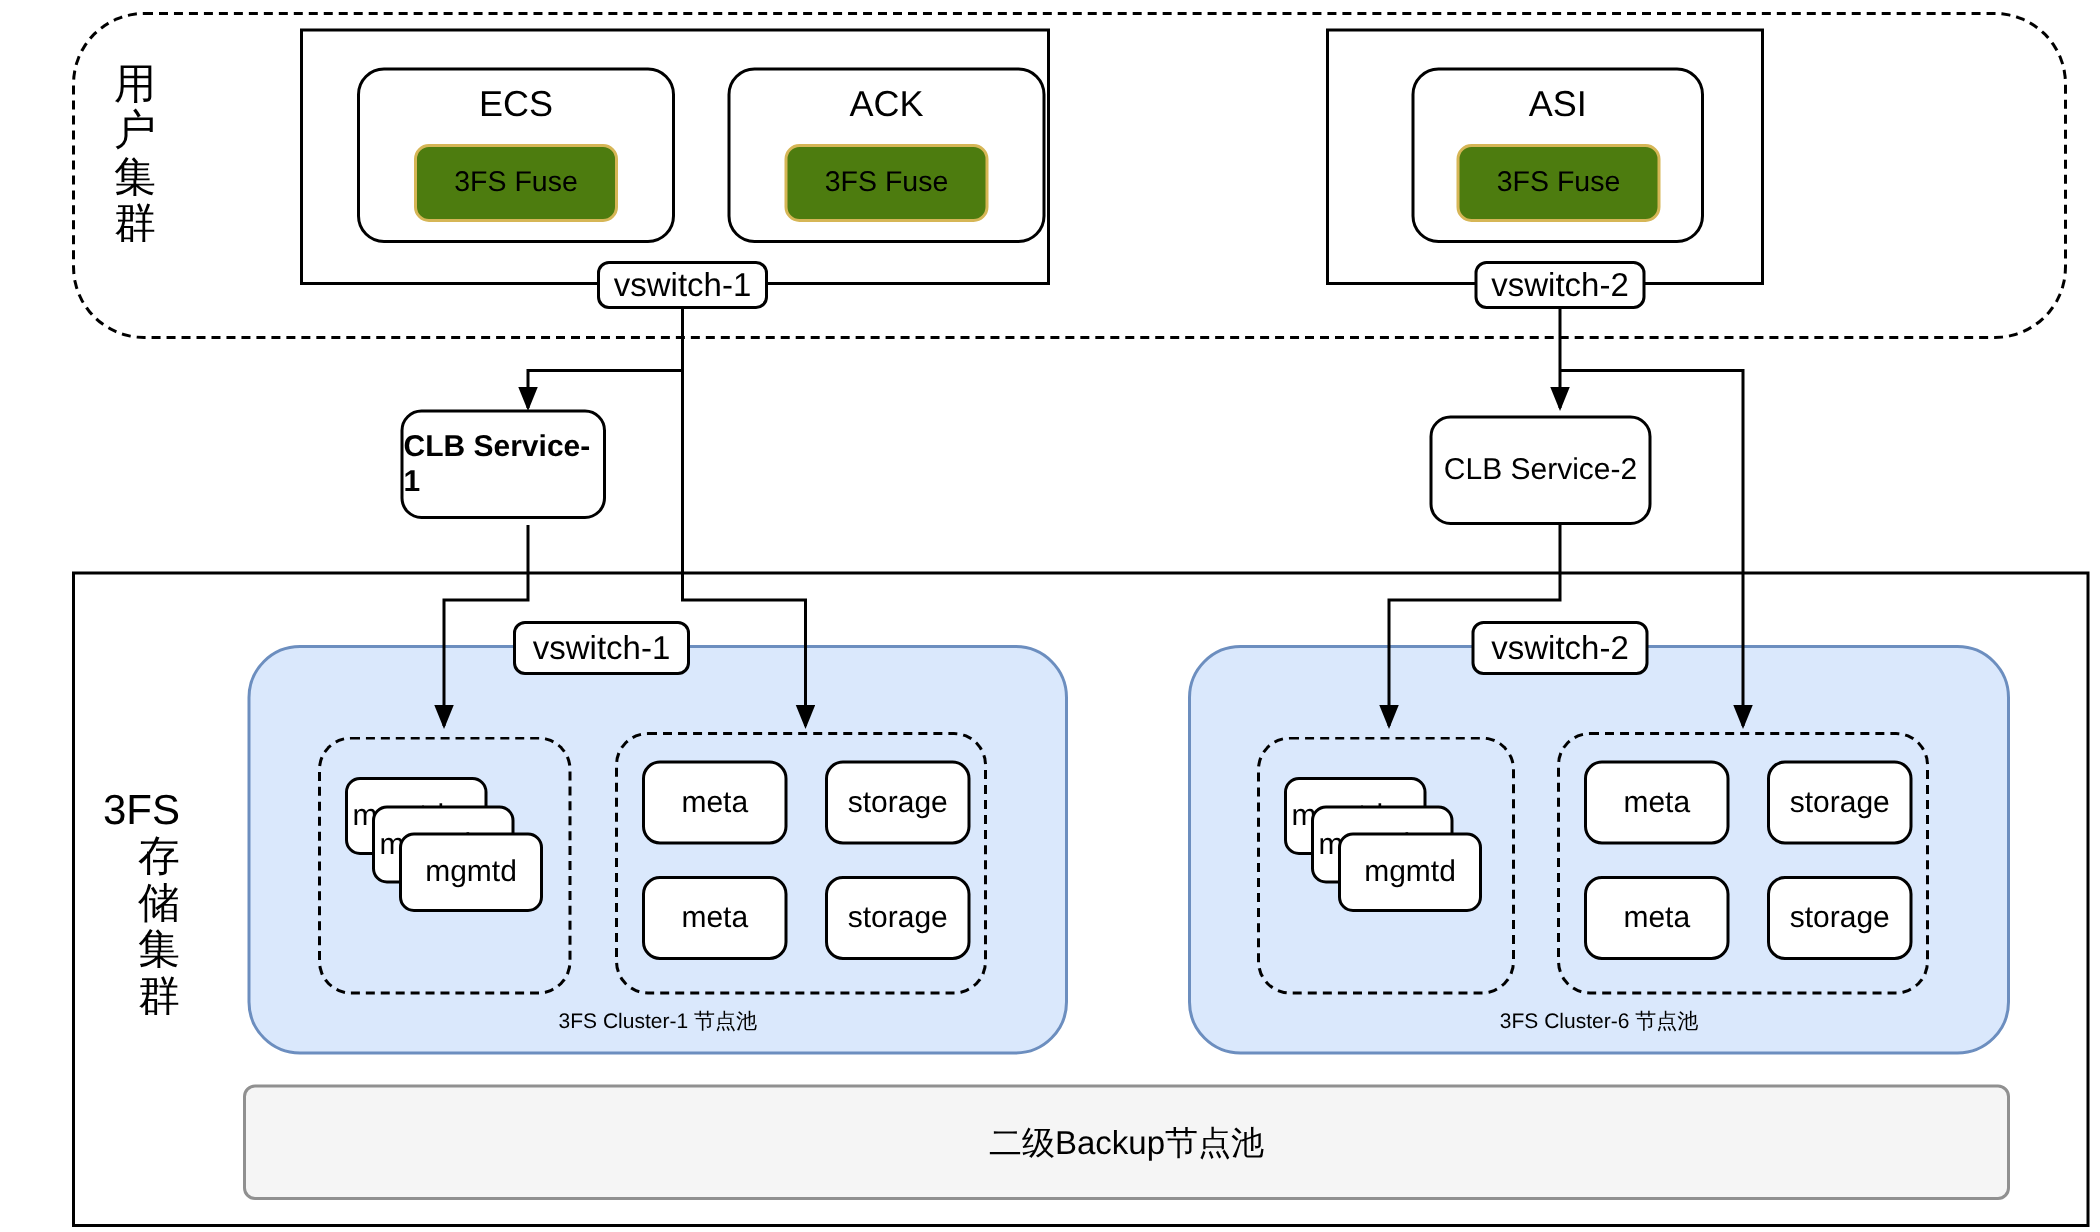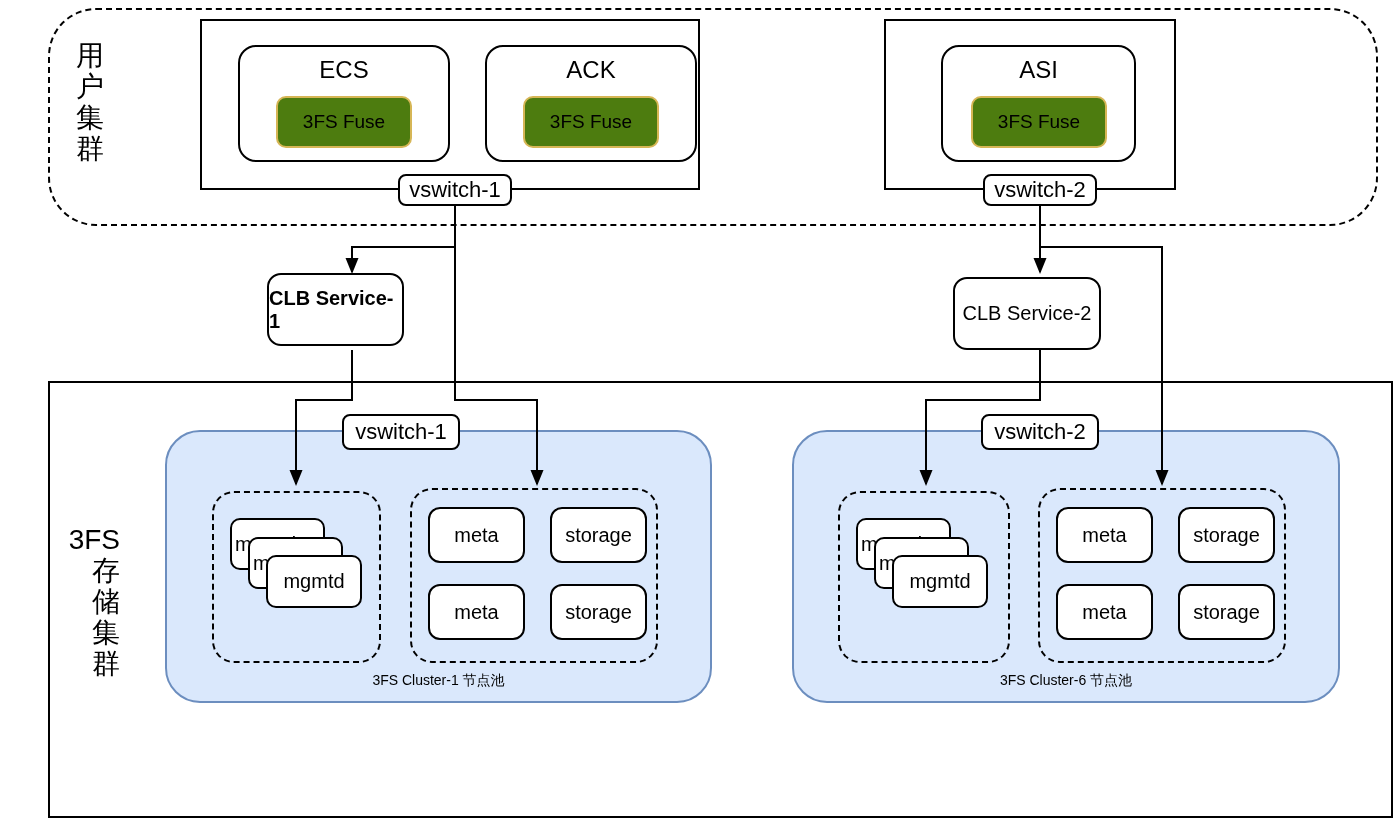--- a/index.html
+++ b/index.html
@@ -101,20 +101,21 @@
   <div class="abs mgmtd" style="left:892px;top:555px;width:96px;height:53px;">mgmtd</div>
 
   <div class="abs dashed-group" style="left:1038px;top:488px;width:248px;height:175px;"></div>
   <div class="abs node-box small-node" style="left:1056px;top:507px;width:97px;height:56px;">meta</div>
   <div class="abs node-box small-node" style="left:1178px;top:507px;width:97px;height:56px;">storage</div>
   <div class="abs node-box small-node" style="left:1056px;top:584px;width:97px;height:56px;">meta</div>
   <div class="abs node-box small-node" style="left:1178px;top:584px;width:97px;height:56px;">storage</div>
 
   <div class="pool-label abs" style="left:792px;top:672px;width:548px;">3FS Cluster-6 节点池</div>
 
+  <div class="abs backup" style="left:162px;top:723px;width:1178px;height:77px;">二级Backup节点池</div>
 
   <svg class="wires" width="1400" height="821" viewBox="0 0 1400 821">
     <defs>
       <marker id="arrow" markerUnits="userSpaceOnUse" markerWidth="18" markerHeight="15" refX="14" refY="6.5" orient="auto">
         <path d="M0,0 L16,6.5 L0,13 Z" fill="#000"></path>
       </marker>
     </defs>
     <path d="M455,206 V400 H537 V484" fill="none" stroke="#000" stroke-width="2" marker-end="url(#arrow)"></path>
     <path d="M455,247 H352 V272" fill="none" stroke="#000" stroke-width="2" marker-end="url(#arrow)"></path>
     <path d="M352,350 V400 H296 V484" fill="none" stroke="#000" stroke-width="2" marker-end="url(#arrow)"></path>

